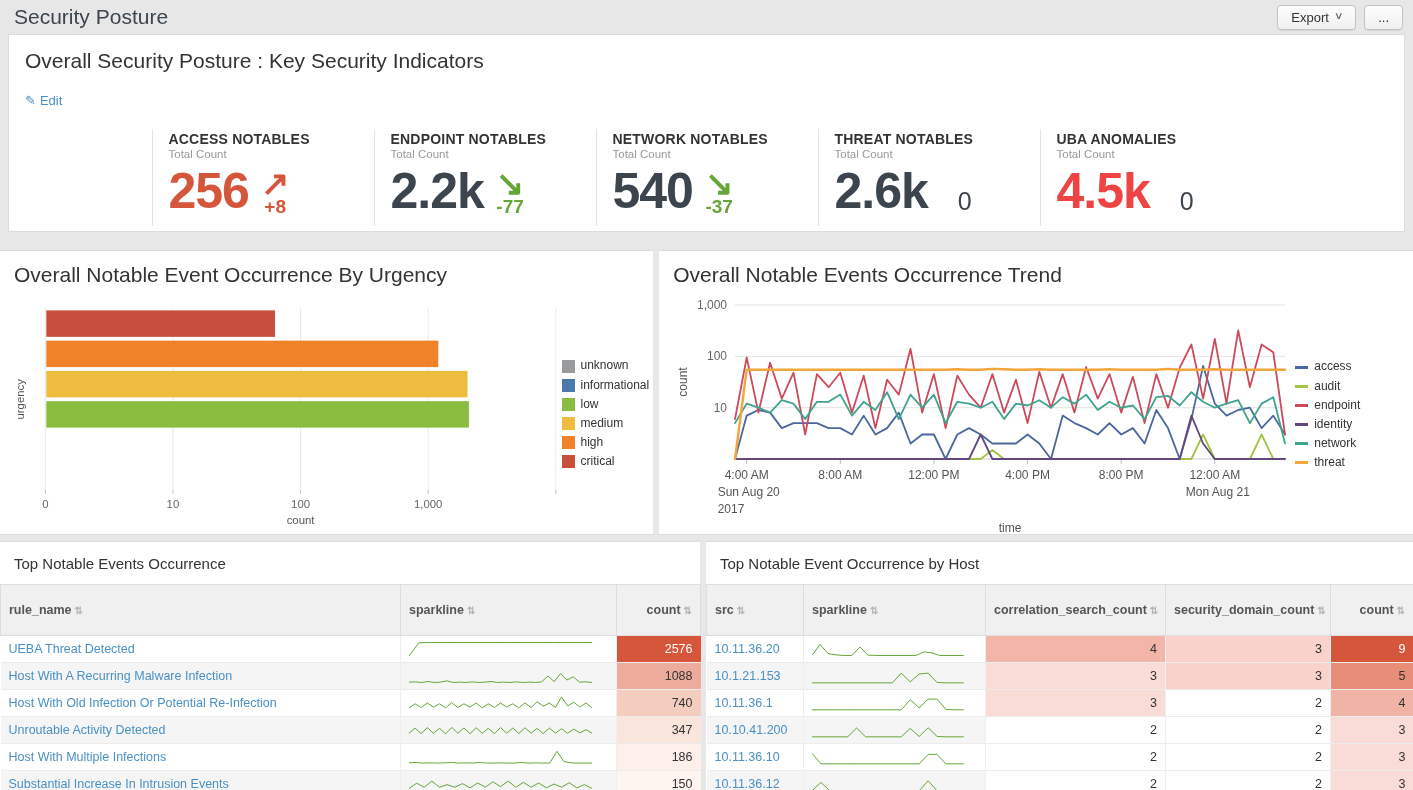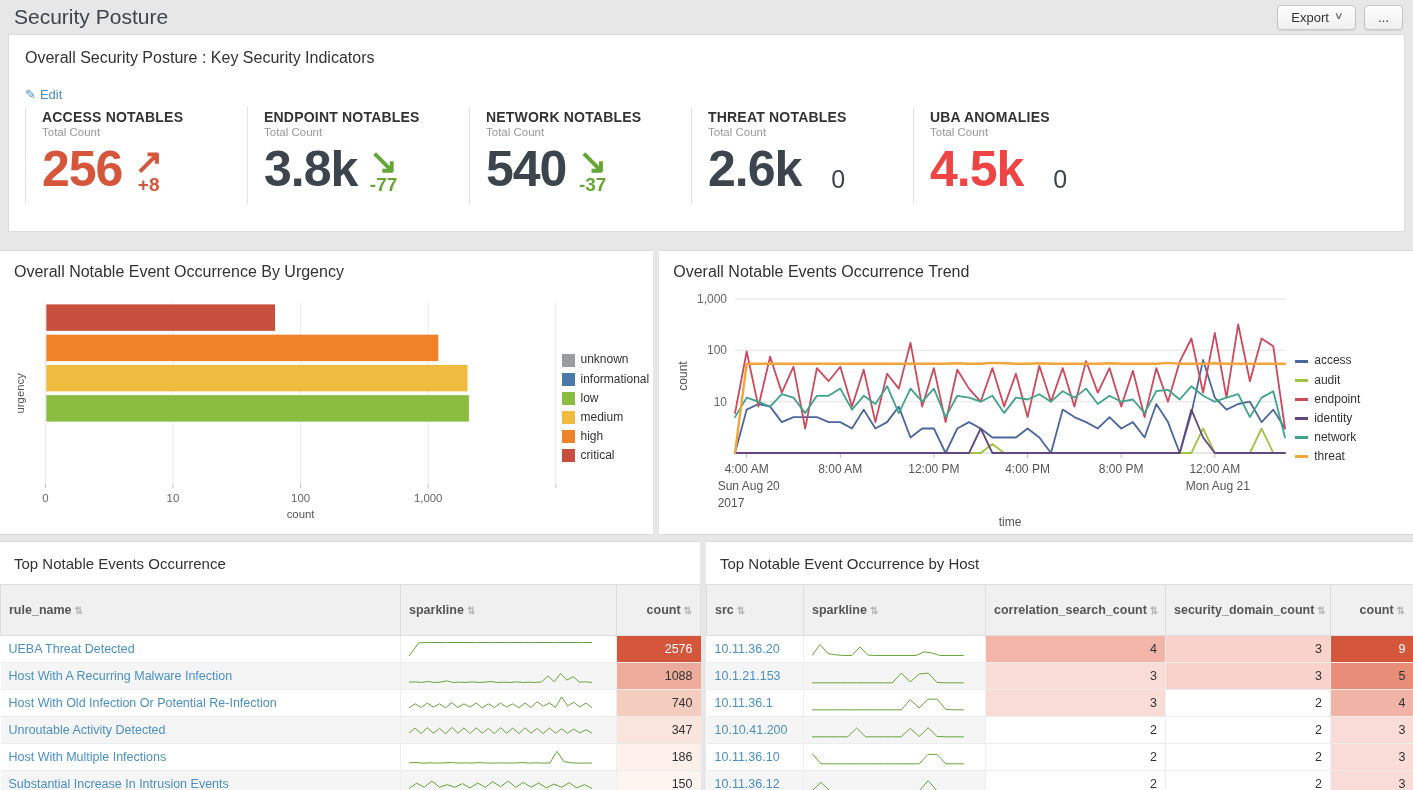--- a/index.html
+++ b/index.html
@@ -17,23 +17,23 @@
     border:1px solid #c4c4c4; border-radius:4px;
     padding:4px 13px; font-size:13px; color:#333;
     box-shadow:0 1px 1px rgba(0,0,0,.08); cursor:pointer;
     display:inline-flex; gap:6px;
   }
   .btn + .btn { margin-left:8px; }
   .caret { font-size:10px; color:#666; transform:scaleX(1.3); display:inline-block; }
   
   .panel { background:#fff; border:1px solid #dcdcdc; }
   .kpi-panel { margin:0 8px; padding:14px 16px 10px 16px; height:198px; }
-  .panel-title { font-size:16px; color:#333; }
+  .panel-title { font-size:21px; color:#333; }
   .edit-link { display:inline-flex; gap:4px; align-items:center; color:#4a90c4; font-size:13px; text-decoration:none; margin-top:20px; cursor:pointer; }
-  .kpi-row { display:flex; margin-top:4px; }
+  .kpi-row { display:flex; margin-top:20px;justify-content:center; }
   .kpi { width:222px; padding:2px 6px 10px 16px; border-left:1px solid #e3e3e3; }
   .kpi-label { font-size:14px; font-weight:bold; color:#333; letter-spacing:.2px; }
   .kpi-sub { font-size:11.5px; color:#999; margin-top:1px; }
   .kpi-value-row { display:flex; align-items:flex-end; margin-top:8px; }
   .kpi-value { font-size:50px; font-weight:bold; line-height:.95; letter-spacing:-1px; }
   .kpi-trend { display:flex; flex-direction:column; align-items:center; margin-left:12px; }
   .kpi-arrow { font-size:34px; font-weight:bold; line-height:.75; }
   .kpi-delta { font-size:19px; font-weight:bold; line-height:1; }
   .kpi-delta-zero { font-size:25px; color:#3c444d; margin-left:30px; line-height:1.1; }
   
@@ -98,21 +98,21 @@
           <div class="kpi-trend">
             <div class="kpi-arrow" style="color: rgb(214, 86, 60);">↗</div>
             <div class="kpi-delta" style="color: rgb(214, 86, 60);">+8</div>
           </div>
         </div>
       </div>
       <div class="kpi">
         <div class="kpi-label">ENDPOINT NOTABLES</div>
         <div class="kpi-sub">Total Count</div>
         <div class="kpi-value-row">
-          <div class="kpi-value" style="color: rgb(60, 68, 77);">3.8k</div>
+          <div class="kpi-value" style="color: rgb(60, 68, 77);">2.2k</div>
           <div class="kpi-trend">
             <div class="kpi-arrow" style="color: rgb(101, 166, 55);">↘</div>
             <div class="kpi-delta" style="color: rgb(101, 166, 55);">-77</div>
           </div>
         </div>
       </div>
       <div class="kpi">
         <div class="kpi-label">NETWORK NOTABLES</div>
         <div class="kpi-sub">Total Count</div>
         <div class="kpi-value-row">

